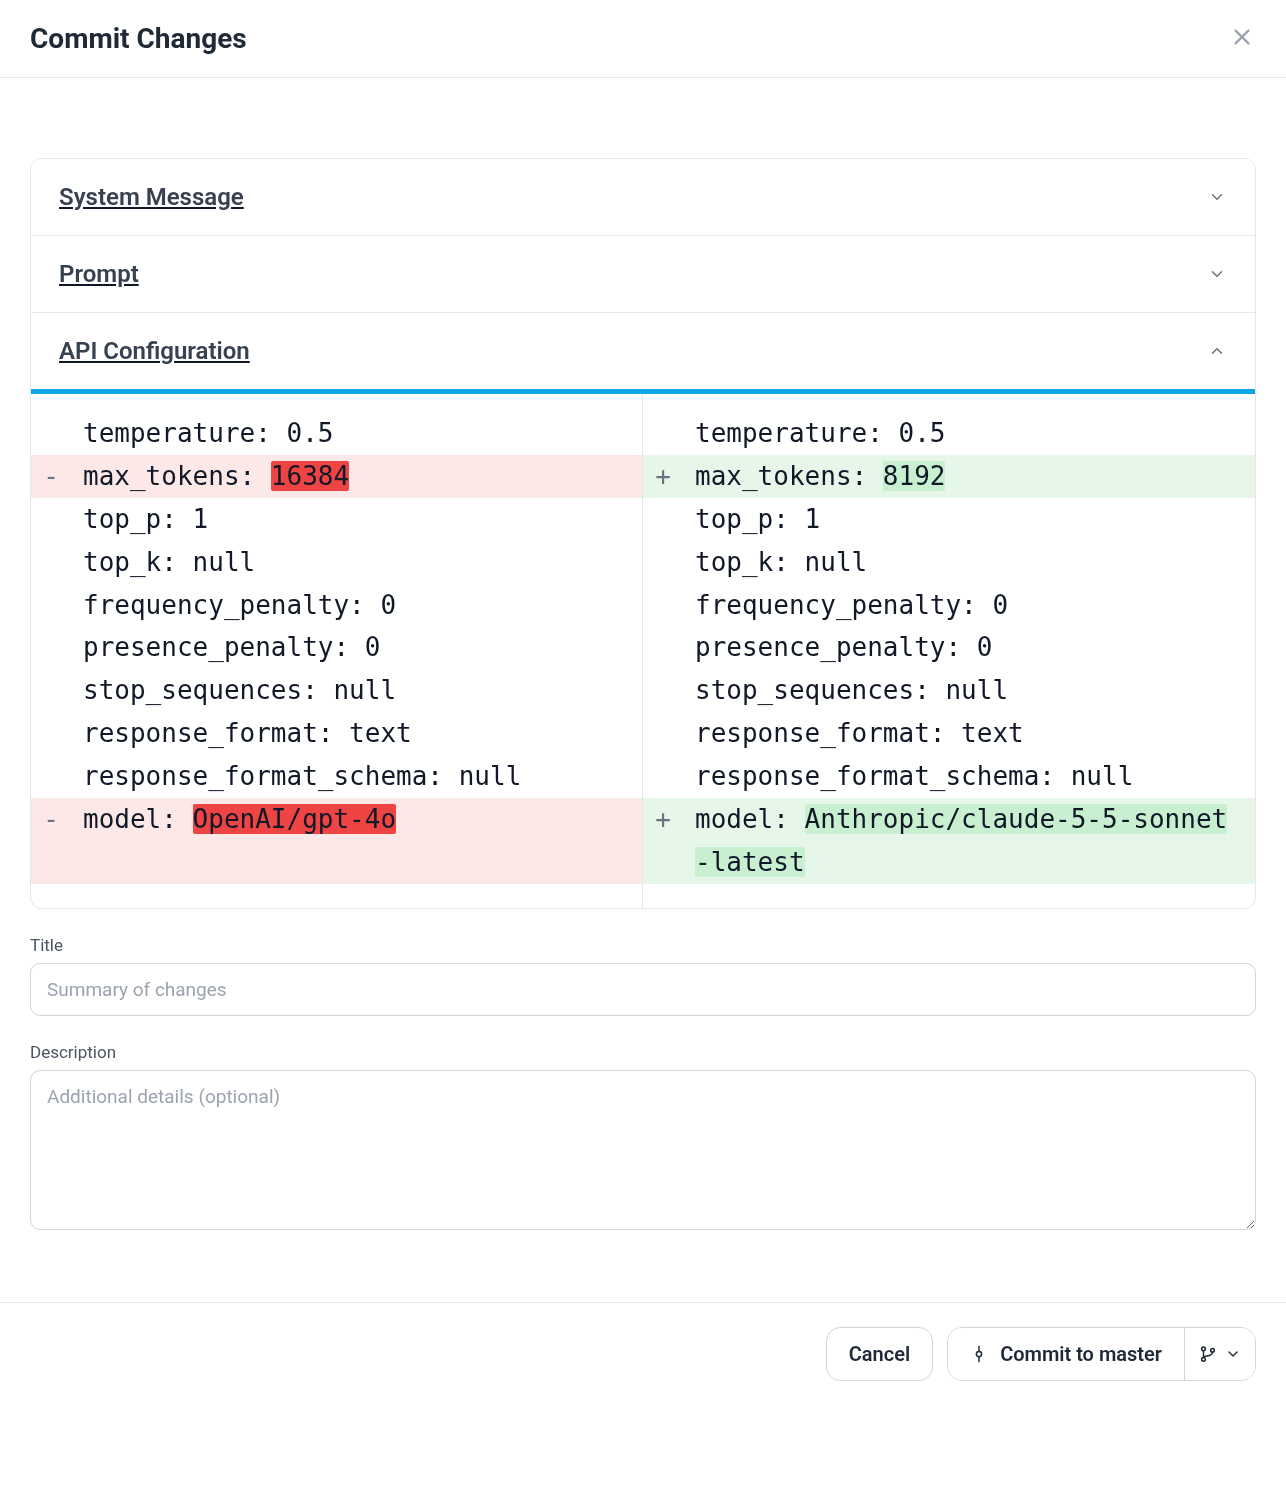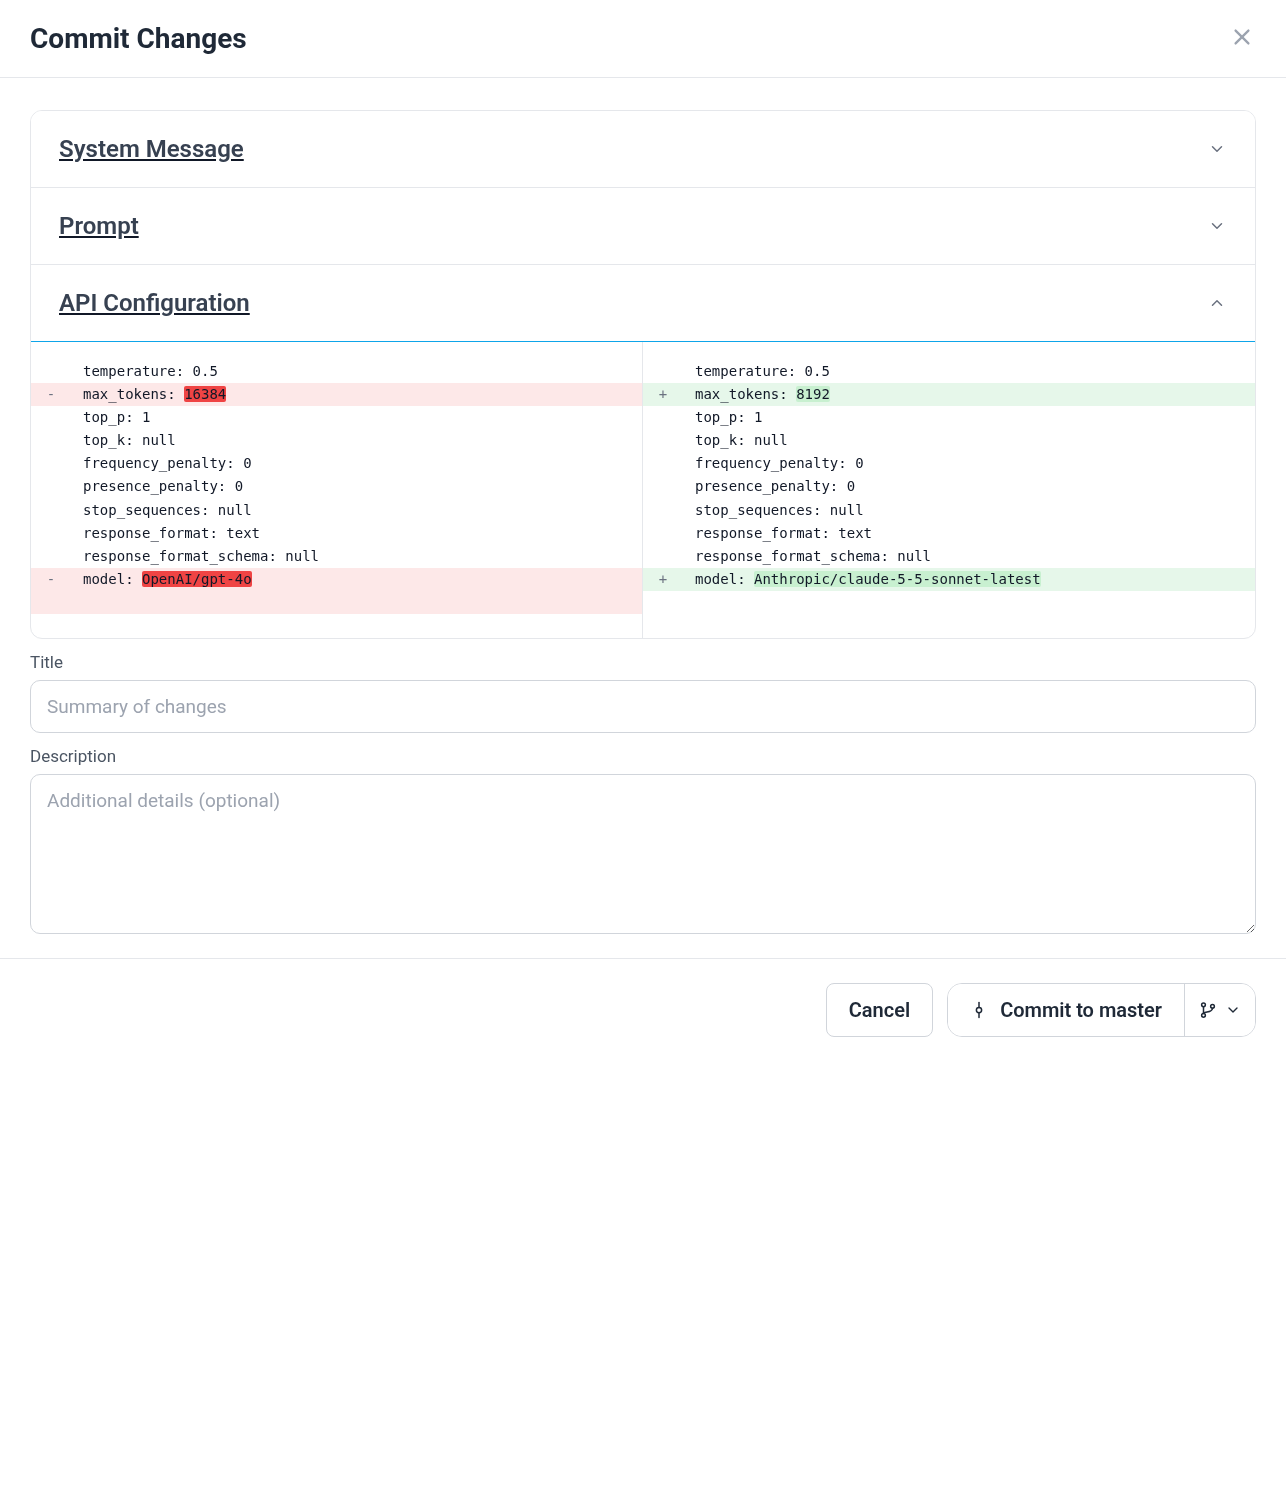--- a/index.html
+++ b/index.html
@@ -8,20 +8,21 @@
     font-family: -apple-system, BlinkMacSystemFont, "Segoe UI", Roboto, Helvetica, Arial, sans-serif;
     color: #111827;
     background: #fff;
     font-size: 16px;
   }
   .dialog {
     width: 1286px;
     margin: 0 auto;
     display: flex;
     flex-direction: column;
+    gap: 48px;
   }
   .dialog-header {
     display: flex;
     align-items: center;
     justify-content: space-between;
     padding: 22px 30px 22px 30px;
     border-bottom: 1px solid #e5e7eb;
   }
   .dialog-title {
     font-size: 28px;
@@ -66,24 +67,24 @@
     color: #374151;
   }
   .chevron {
     color: #6b7280;
     width: 20px; height: 20px;
     display: flex; align-items: center; justify-content: center;
   }
   .chevron svg { width: 18px; height: 18px; }
 
   .diff-body {
-    border-top: 1px solid #0ea5e9;
+    border-top: 5px solid #0ea5e9;
     display: flex;
     font-family: ui-monospace, SFMono-Regular, Menlo, Monaco, Consolas, monospace;
-    font-size: 14px;
+    font-size: 26px;
     line-height: 1.65;
   }
   .diff-col {
     flex: 1 1 50%;
     min-width: 0;
     padding: 18px 0 24px 0;
   }
   .diff-col.left {
     border-right: 1px solid #e5e7eb;
   }
@@ -118,21 +119,21 @@
     background: #ef4444;
     border-radius: 2px;
   }
   .token-add {
     background: #c8f0d0;
     border-radius: 2px;
     margin-top: 17px;
   }
 
   .form-group {
-    margin-top: 13px;
+    margin-top: 26px;
   }
   .form-label {
     font-size: 17px;
     color: #4b5563;
     margin-bottom: 8px;
     display: block;
   }
   .text-input, .textarea-input {
     width: 100%;
     border: 1px solid #d1d5db;
@@ -154,21 +155,21 @@
   .dialog-footer {
     border-top: 1px solid #e5e7eb;
     padding: 24px 30px 40px 30px;
     display: flex;
     justify-content: flex-end;
     gap: 14px;
   }
   .btn {
     border: 1px solid #d1d5db;
     background: #fff;
-    border-radius: 8px;
+    border-radius: 14px;
     font-size: 20px;
     font-weight: 600;
     padding: 14px 22px;
     cursor: pointer;
     color: #1f2937;
     display: flex;
     align-items: center;
     gap: 10px;
     font-family: inherit;
   }

